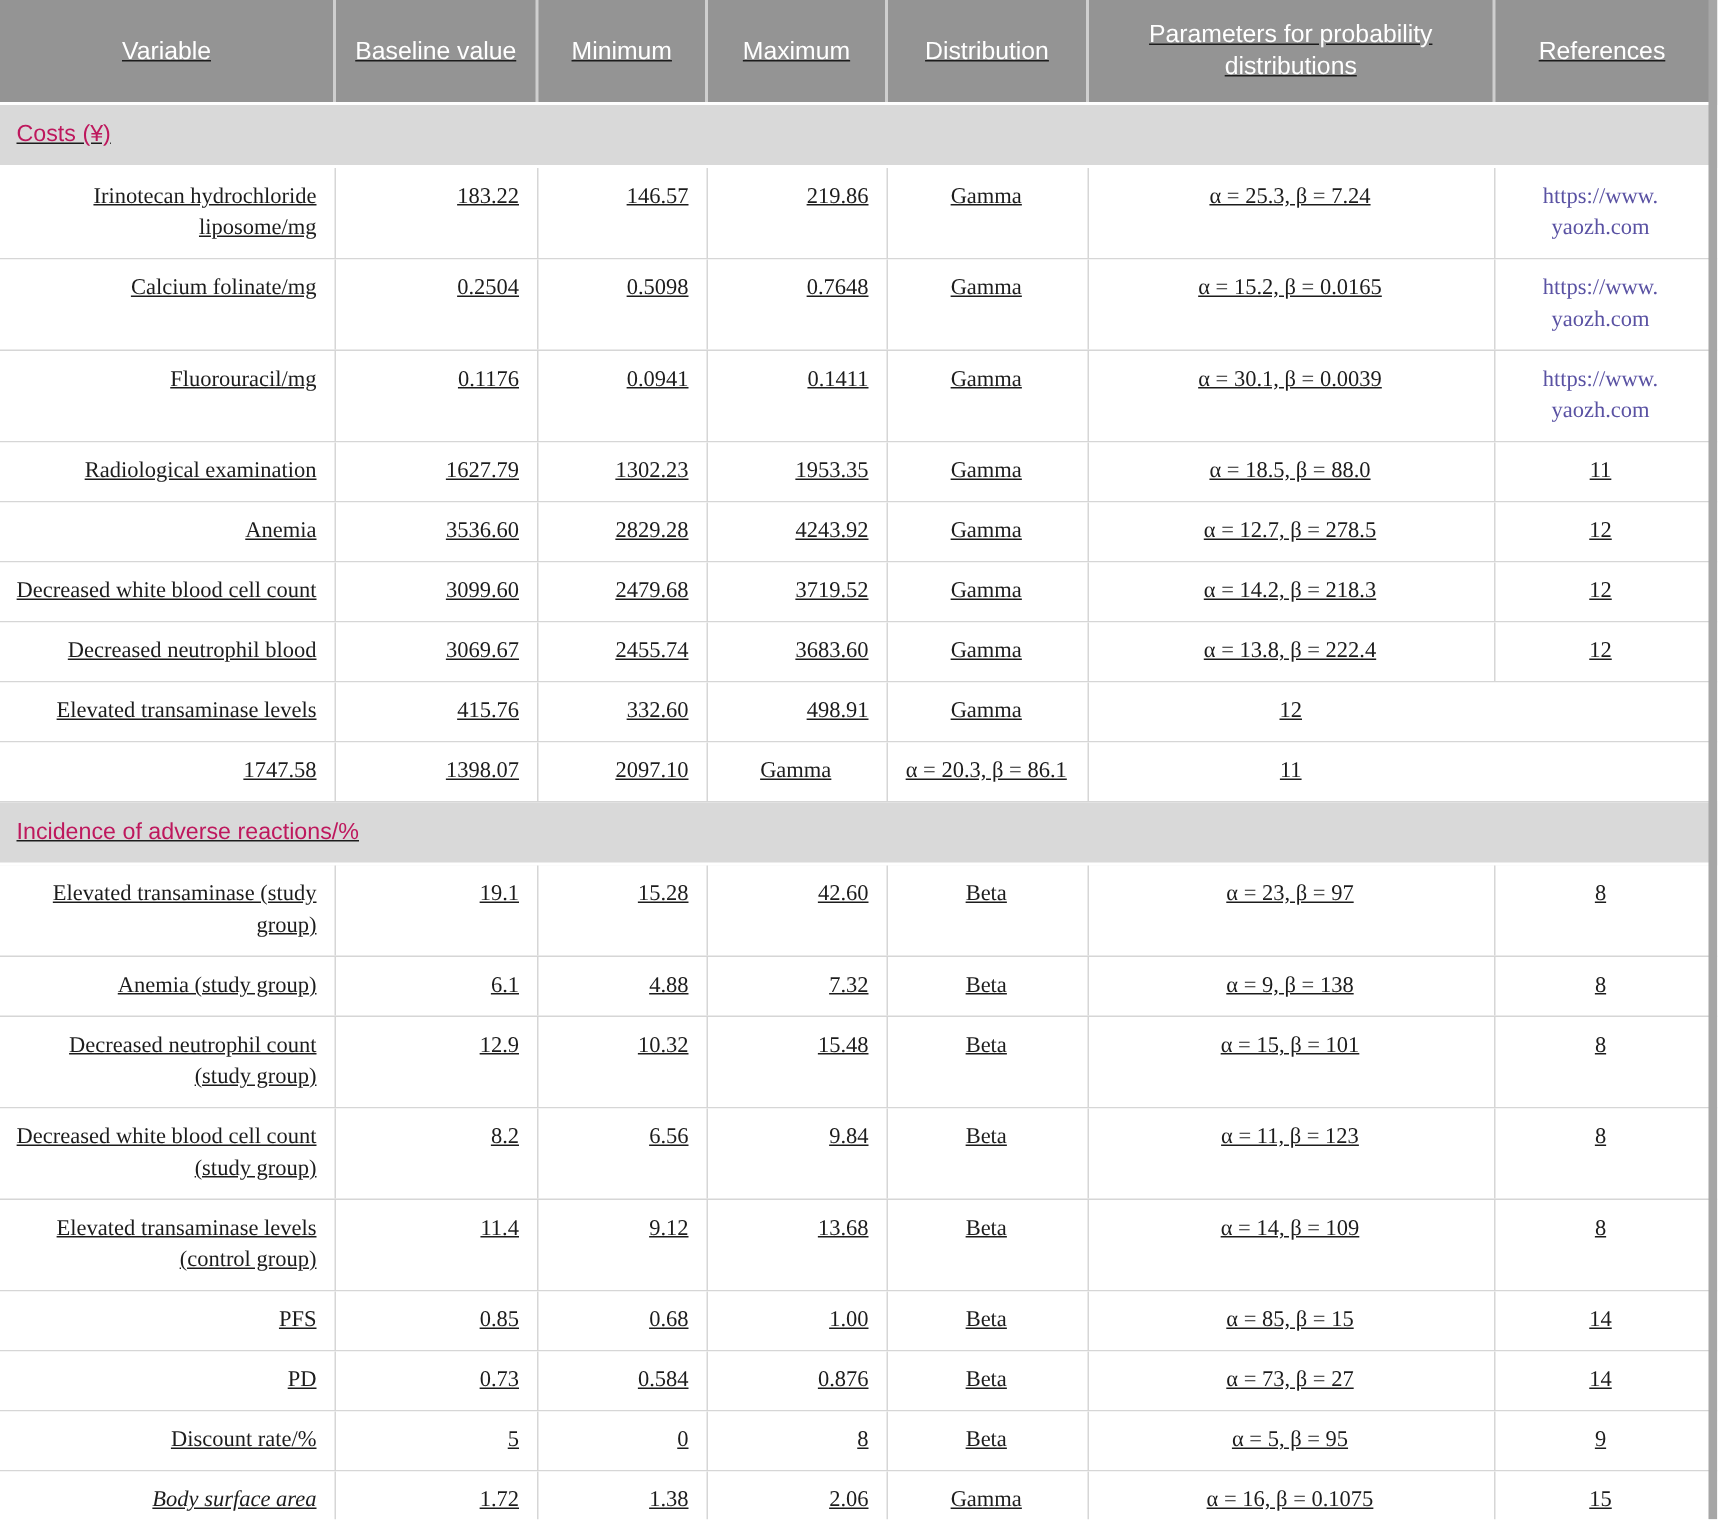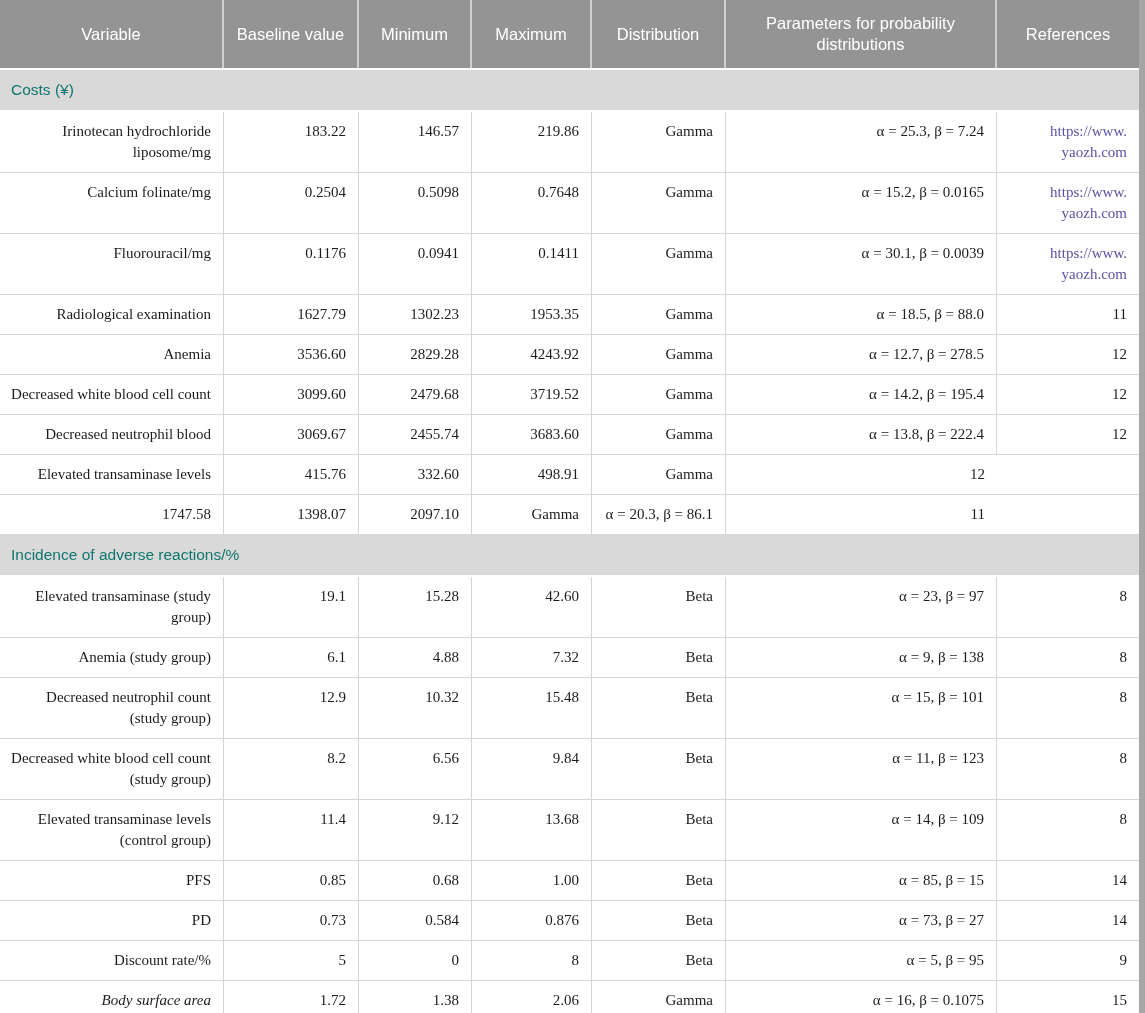--- a/index.html
+++ b/index.html
@@ -9,20 +9,21 @@
     width: 1145px;
   }
   .table-wrap {
     position: relative;
     width: 1145px;
     height: 1013px;
     font-family: "Liberation Serif", serif;
     color: #1c1c1c;
     overflow: hidden;
     background: #ffffff;
+    text-decoration: underline;
   }
   .right-strip {
     position: absolute;
     top: 0;
     right: 0;
     width: 6px;
     height: 1013px;
     background: #a6a6a6;
   }
   .thead {
@@ -49,21 +50,21 @@
   .th:last-child { border-right: none; }
   .section-row {
     display: flex;
     align-items: center;
     height: 42px;
     background: #d9d9d9;
     border-bottom: 2px solid #ffffff;
     box-sizing: border-box;
     font-family: "Liberation Sans", sans-serif;
     font-size: 15.5px;
-    color: #0f766e;
+    color: #be185d;
     padding-left: 11px;
   }
   .trow {
     display: grid;
     grid-template-columns: 224px 135px 113px 120px 134px 271px 142px;
     min-height: 39px;
     border-bottom: 1px solid #d6d6d6;
     box-sizing: border-box;
     background: #ffffff;
   }
@@ -72,21 +73,21 @@
     box-sizing: border-box;
     border-right: 1px solid #d6d6d6;
     font-size: 15px;
     line-height: 21px;
     padding: 9px 12px 9px 10px;
   }
   .td:last-child { border-right: none; }
   .td.var { text-align: right; }
   .td.var.italic { font-style: italic; }
   .td.num { text-align: right; }
-  .td.center { text-align: right; }
+  .td.center { text-align: center; }
   .ref-link {
     color: #5a52a3;
     text-decoration: none;
     display: inline-block;
     cursor: pointer;
   }
   .ref-link span { display: block; }
 </style>
 </head>
 <body>
@@ -149,21 +150,21 @@
         <div class="td center">Gamma</div>
         <div class="td center">α = 12.7, β = 278.5</div>
         <div class="td center">12</div>
       </div>
       <div class="trow">
         <div class="td var">Decreased white blood cell count</div>
         <div class="td num">3099.60</div>
         <div class="td num">2479.68</div>
         <div class="td num">3719.52</div>
         <div class="td center">Gamma</div>
-        <div class="td center">α = 14.2, β = 195.4</div>
+        <div class="td center">α = 14.2, β = 218.3</div>
         <div class="td center">12</div>
       </div>
       <div class="trow">
         <div class="td var">Decreased neutrophil blood</div>
         <div class="td num">3069.67</div>
         <div class="td num">2455.74</div>
         <div class="td num">3683.60</div>
         <div class="td center">Gamma</div>
         <div class="td center">α = 13.8, β = 222.4</div>
         <div class="td center">12</div>

